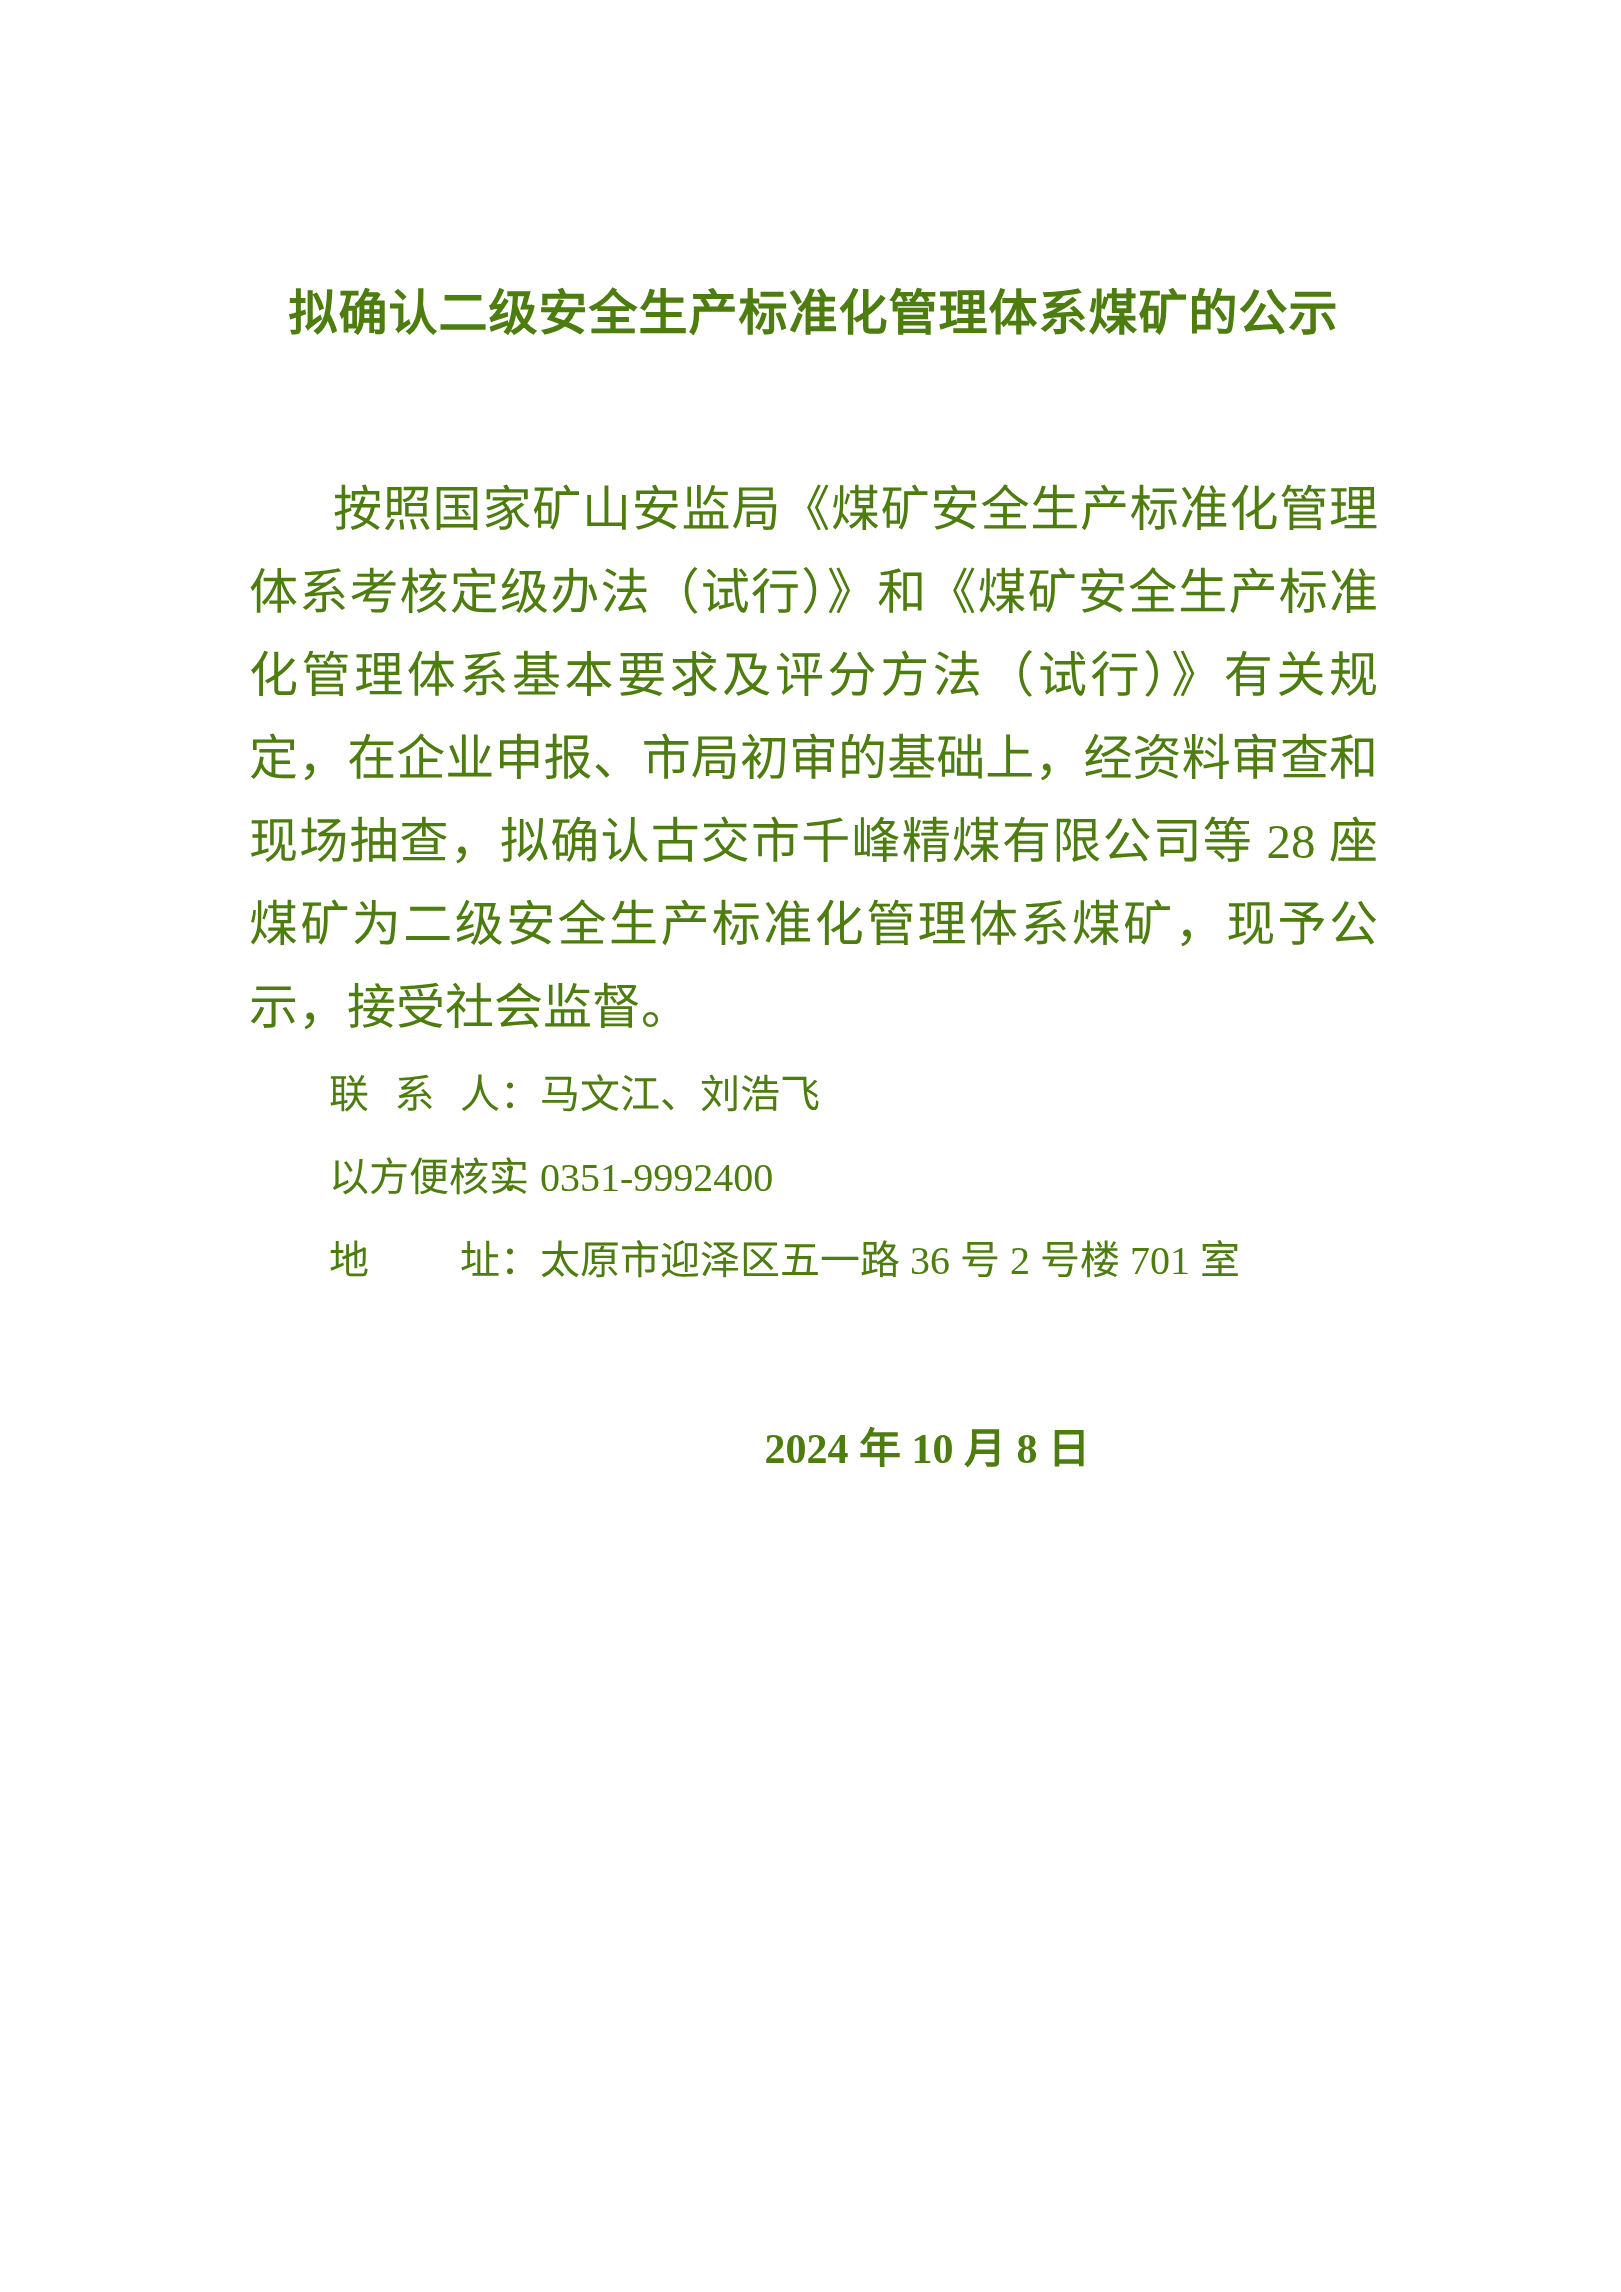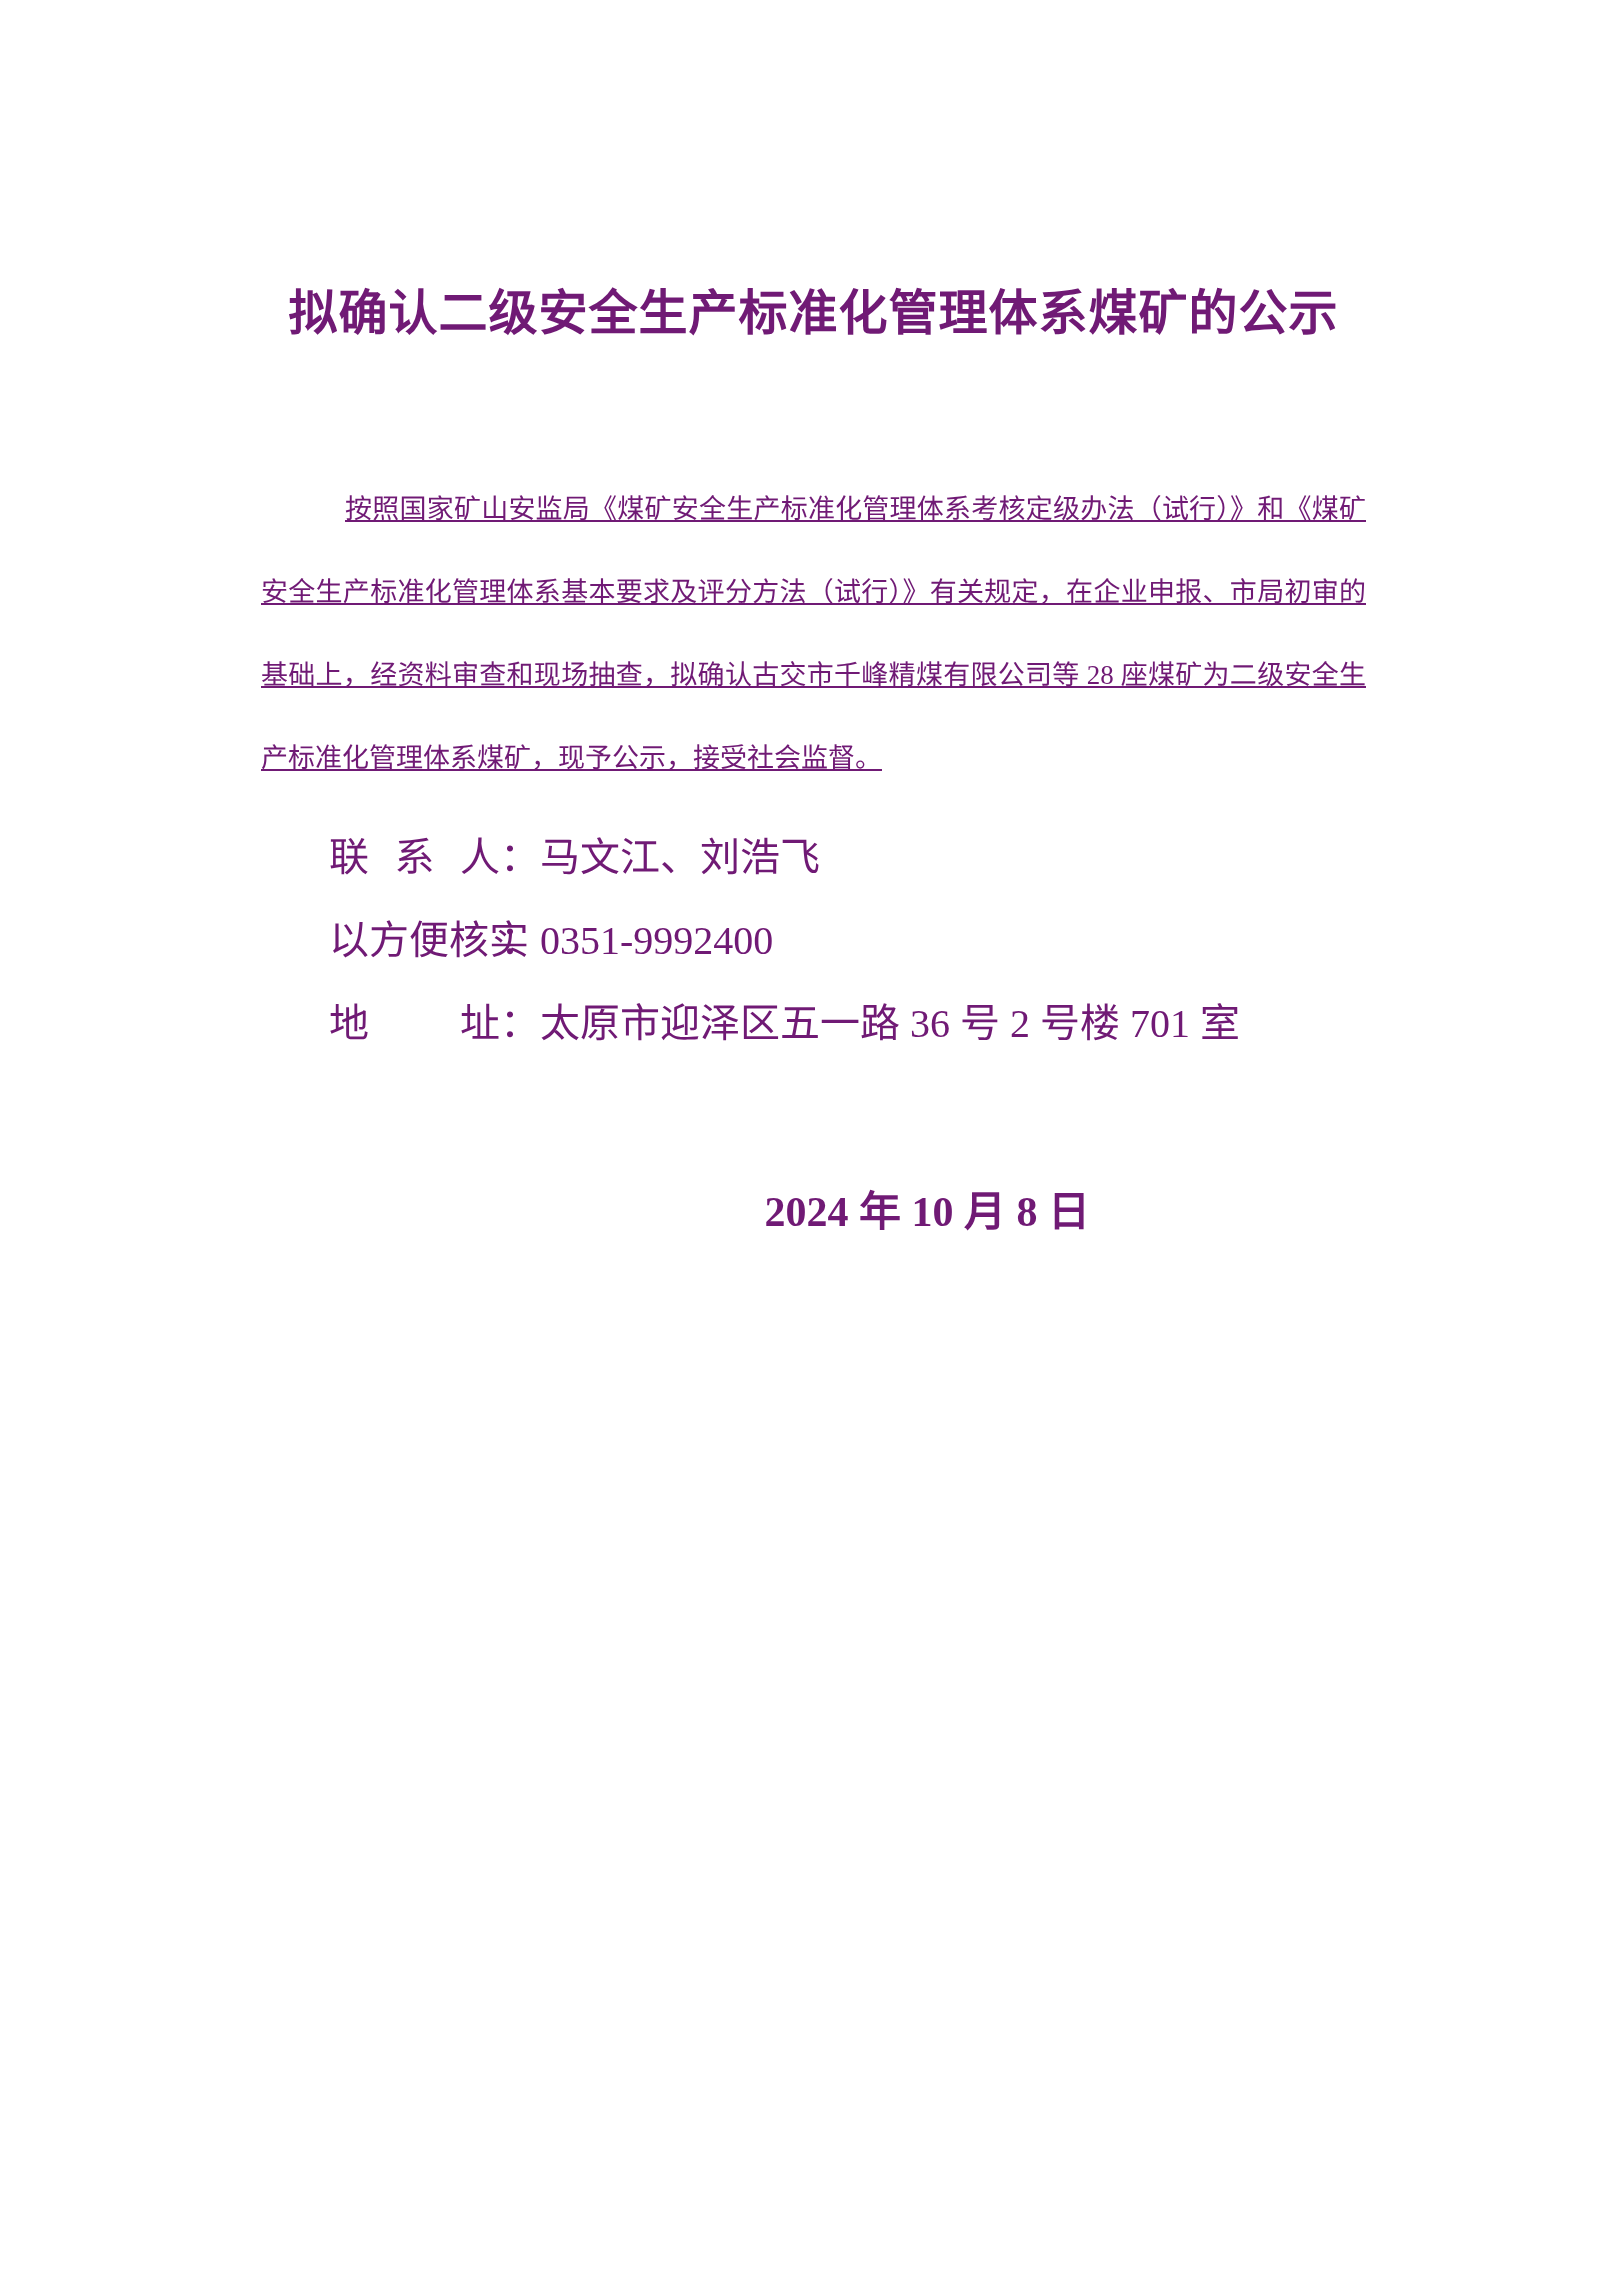--- a/index.html
+++ b/index.html
@@ -5,21 +5,21 @@
   html, body {
     margin: 0;
     padding: 0;
     background: #ffffff;
   }
   .page {
     position: relative;
     width: 1621px;
     height: 2293px;
     background: #ffffff;
-    color: #701a75;
+    color: #4d7c0f;
     font-family: "Liberation Serif", "DejaVu Serif", serif;
     overflow: hidden;
   }
   .content {
     position: absolute;
     left: 245px;
     top: 0;
     width: 1137px;
   }
   .doc-title {
@@ -30,26 +30,25 @@
     font-size: 49px;
     line-height: 63px;
     text-align: center;
     white-space: nowrap;
     letter-spacing: 1px;
   }
   .body-text {
     margin-top: 123px;
   }
   .body-text p {
-    margin: 16px;
-    font-size: 27px;
+    margin: 4px;
+    font-size: 49px;
     line-height: 83px;
     text-align: justify;
     text-indent: 84px;
-    text-decoration: underline;
   }
   .contact-row {
     font-size: 40px;
     line-height: 83px;
     padding-left: 84px;
     white-space: nowrap;
   }
   .contact-label {
     display: inline-block;
     width: 171px;

